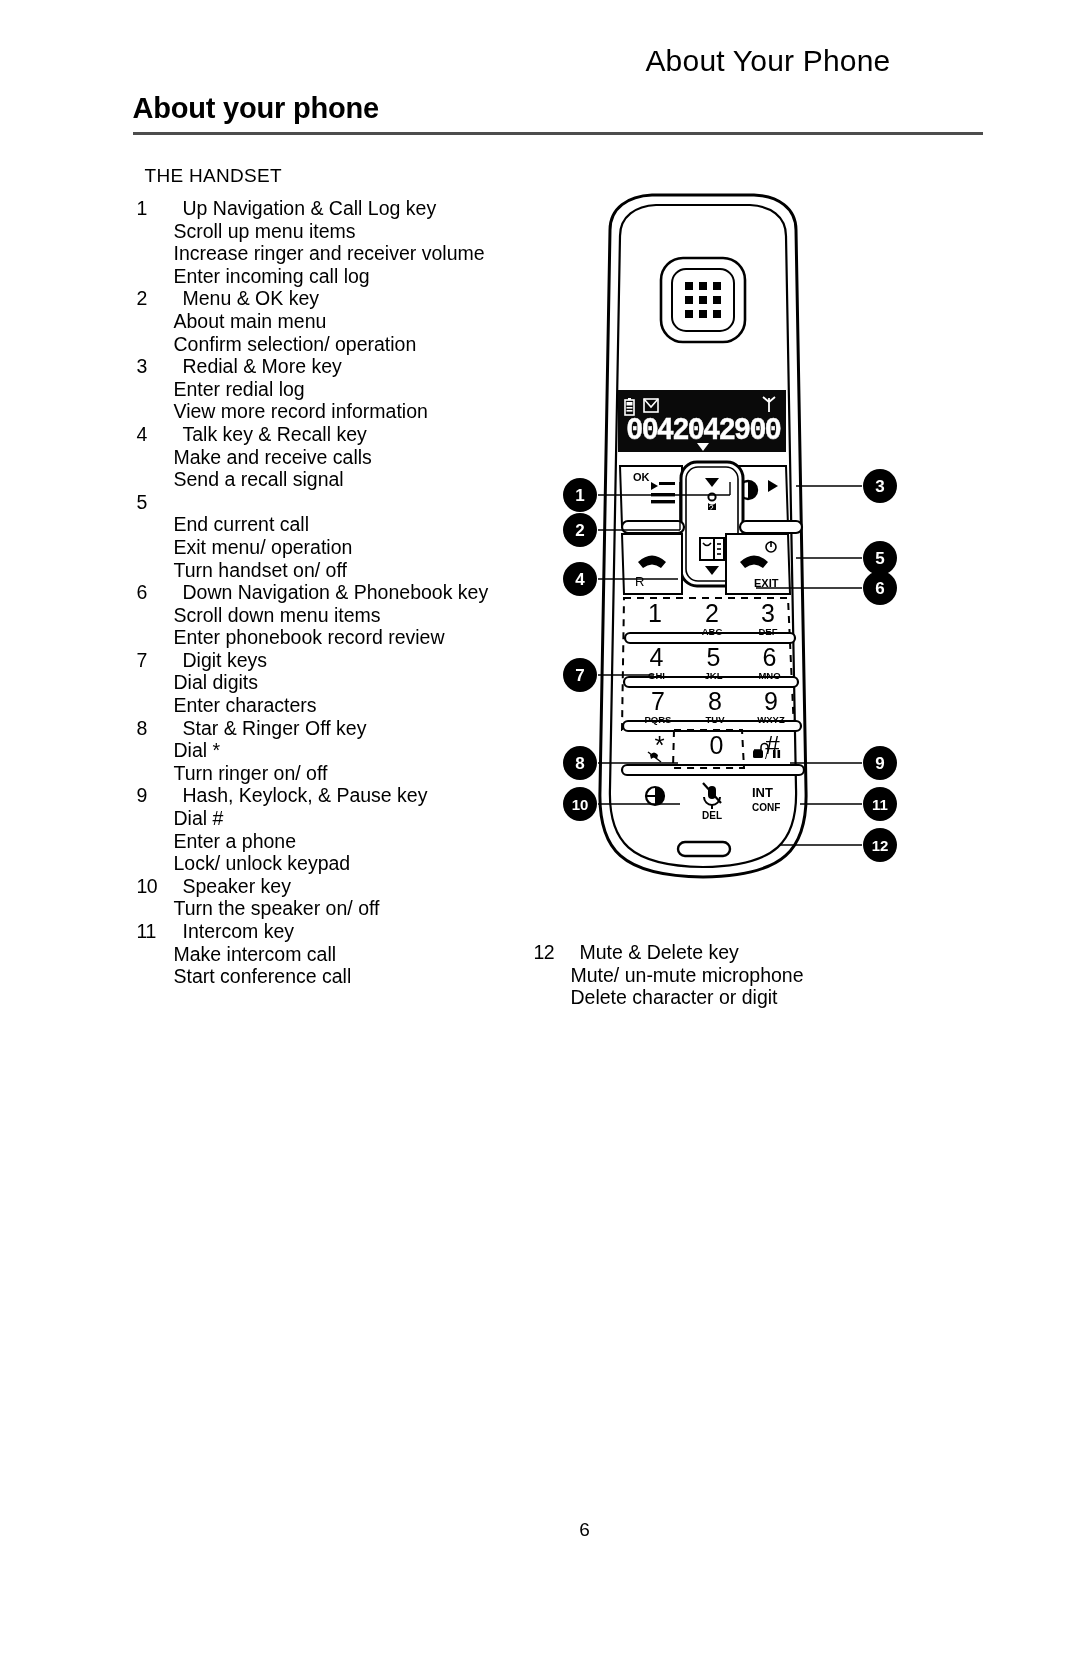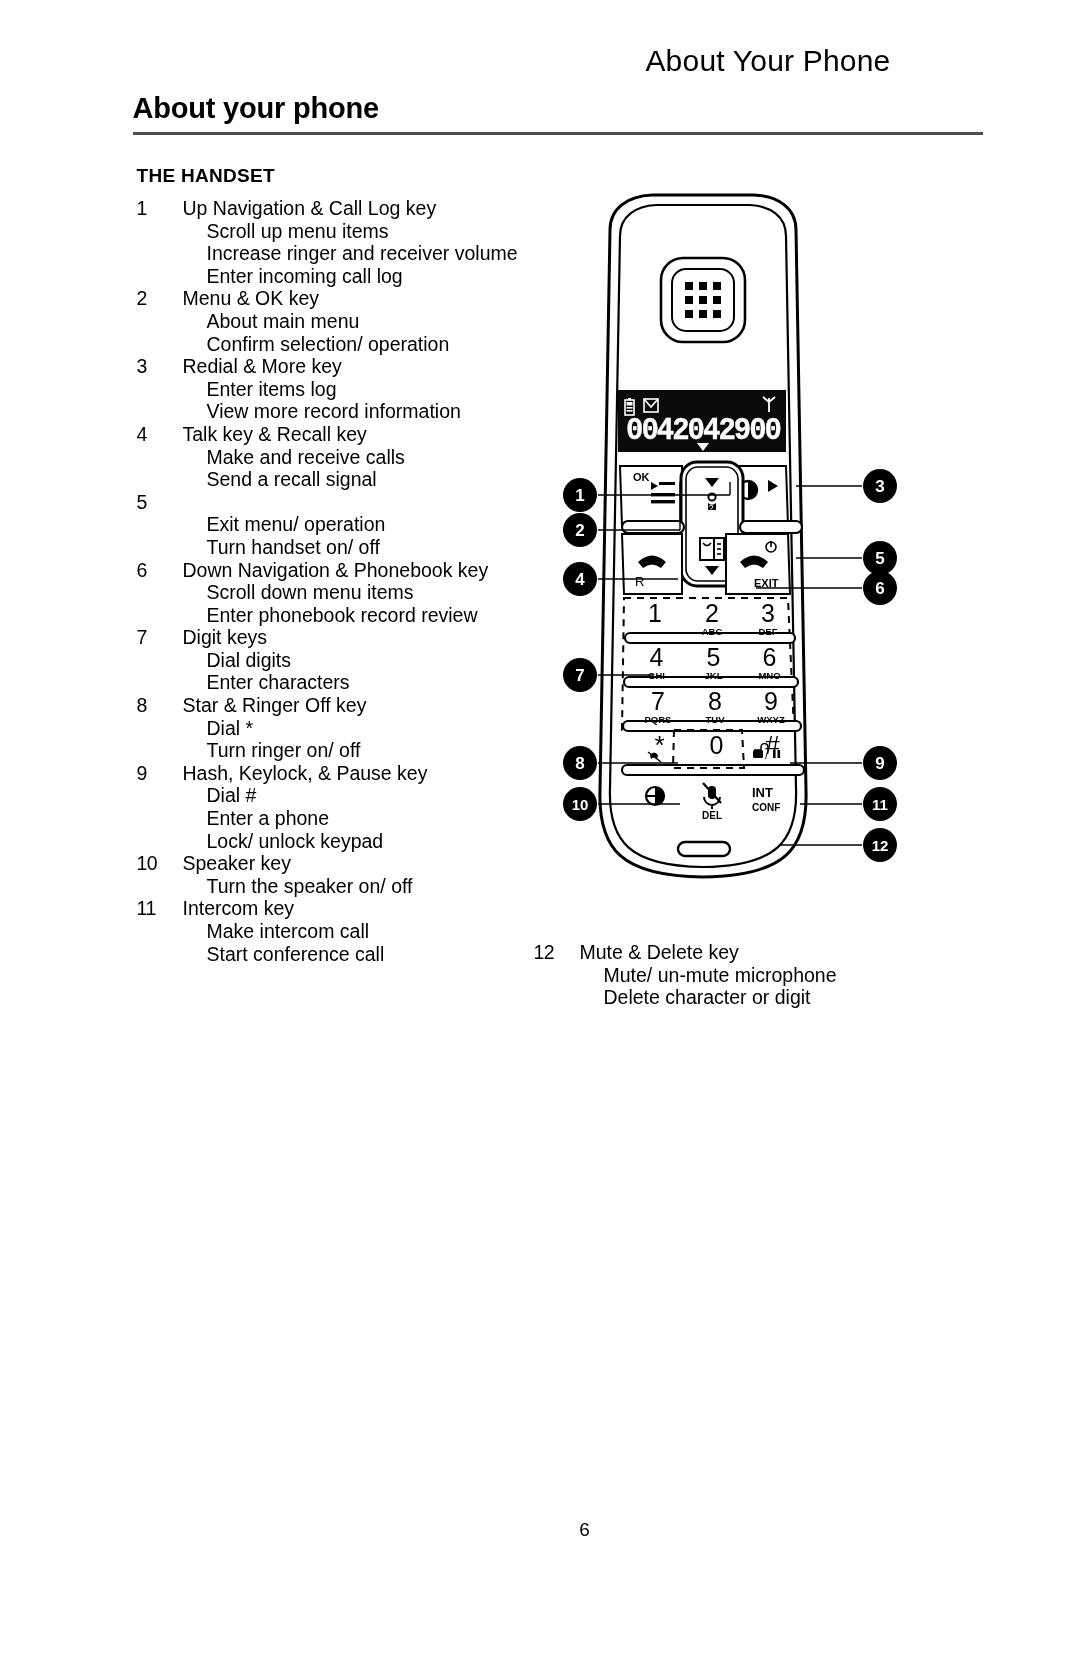--- a/index.html
+++ b/index.html
@@ -45,24 +45,23 @@
     left: 88px;
     width: 850px;
     height: 3px;
     background: #4d4d4d;
   }
 
   
   .section-label {
     position: absolute;
     top: 165px;
-    left: 92px;
+    left: 100px;
     font-size: 19px;
     letter-spacing: 0.3px;
-    font-weight: bold;
   }
 
   .list-col-left {
     position: absolute;
     top: 197px;
     left: 92px;
     width: 420px;
   }
   .list-col-right {
     position: absolute;
@@ -80,21 +79,21 @@
     line-height: 22.6px;
   }
   .entry-num {
     width: 46px;
     flex: 0 0 46px;
     text-align: left;
   }
   .entry-num.wide { letter-spacing: -0.5px; }
   .entry-title { flex: 1 1 auto; }
   .entry-sub {
-    margin-left: 70px;
+    margin-left: 37px;
     font-size: 19.5px;
     line-height: 22.6px;
   }
   .gap-before { margin-top: 17px; }
 
   
   .phone-art {
     position: absolute;
     left: 477px;
     top: 190px;
@@ -141,35 +140,36 @@
           <span class="entry-title">Menu &amp; OK key</span>
         </div>
         <div class="entry-sub">About main menu</div>
         <div class="entry-sub">Confirm selection/ operation</div>
       </div>
       <div class="entry">
         <div class="entry-head">
           <span class="entry-num">3</span>
           <span class="entry-title">Redial &amp; More key</span>
         </div>
-        <div class="entry-sub">Enter items log</div>
+        <div class="entry-sub">Enter redial log</div>
         <div class="entry-sub">View more record information</div>
       </div>
       <div class="entry">
         <div class="entry-head">
           <span class="entry-num">4</span>
           <span class="entry-title">Talk key &amp; Recall key</span>
         </div>
         <div class="entry-sub">Make and receive calls</div>
         <div class="entry-sub">Send a recall signal</div>
       </div>
       <div class="entry">
         <div class="entry-head">
           <span class="entry-num">5</span>
         </div>
+        <div class="entry-sub">End current call</div>
         <div class="entry-sub">Exit menu/ operation</div>
         <div class="entry-sub">Turn handset on/ off</div>
       </div>
       <div class="entry">
         <div class="entry-head">
           <span class="entry-num">6</span>
           <span class="entry-title">Down Navigation &amp; Phonebook key</span>
         </div>
         <div class="entry-sub">Scroll down menu items</div>
         <div class="entry-sub">Enter phonebook record review</div>

